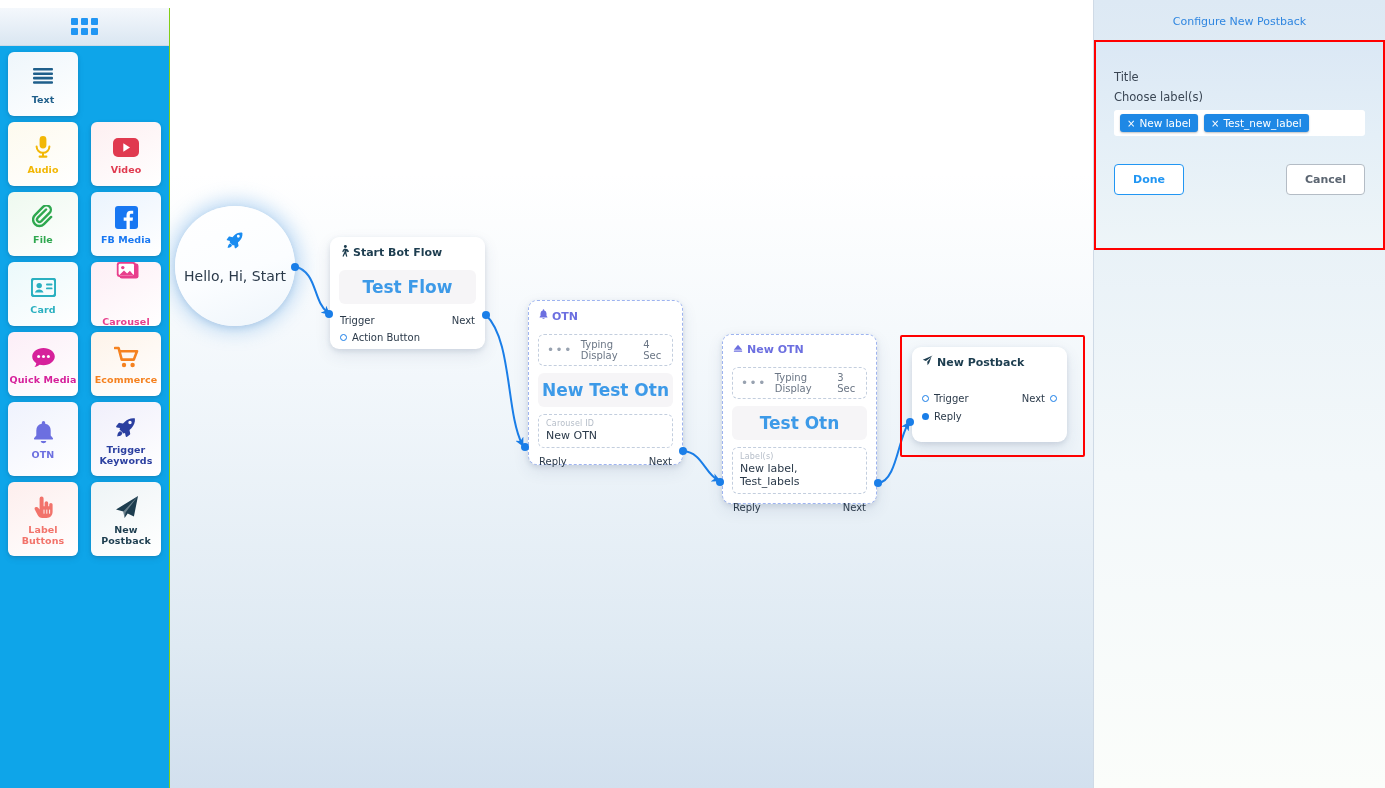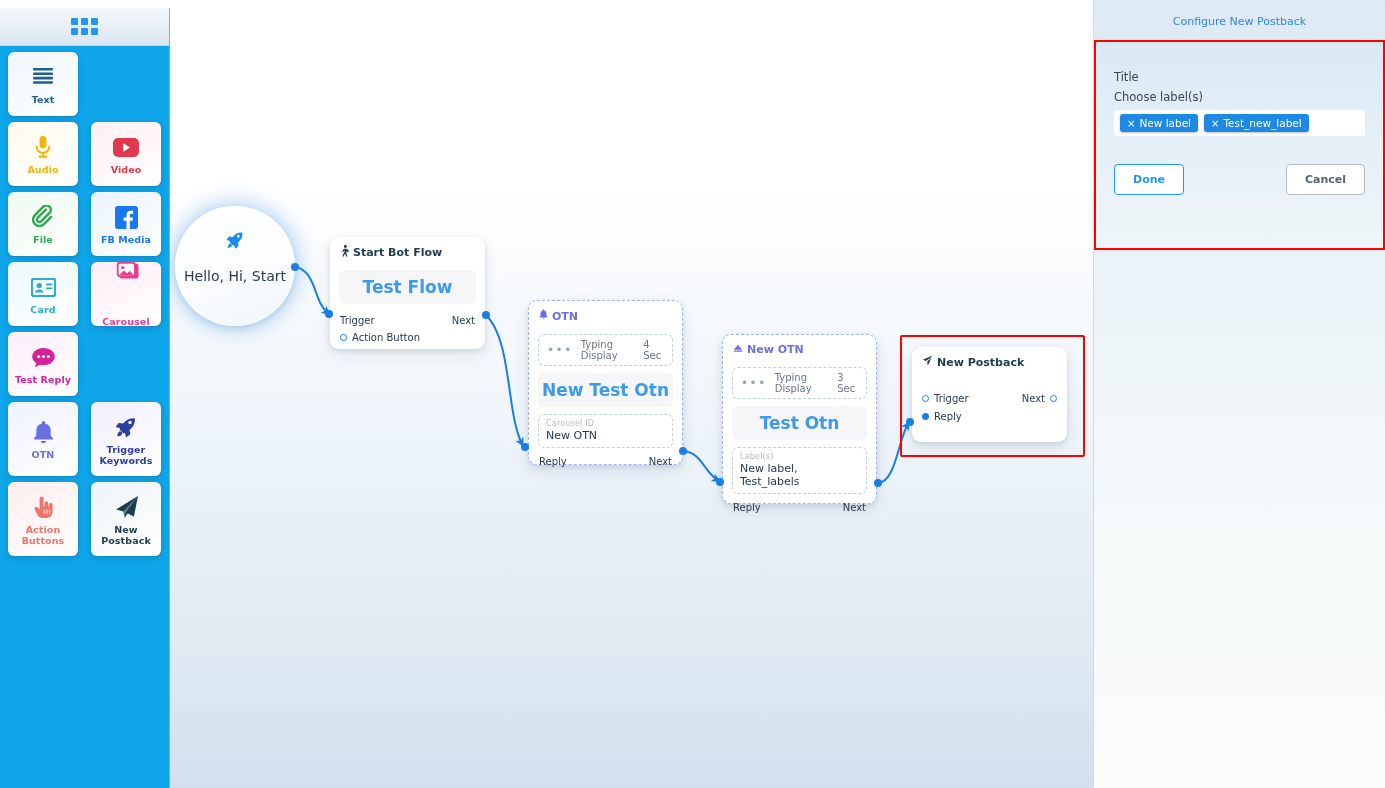--- a/index.html
+++ b/index.html
@@ -241,21 +241,31 @@
         <div class="pal-row">
           <div class="pal-card" style="background: linear-gradient(150deg, rgb(252, 238, 247) 0%, rgb(255, 255, 255) 100%);">
             <div class="ic">
               <svg width="25" height="21" viewBox="0 0 25 21">
                 <path d="M12.5 1C6.2 1 1.2 4.8 1.2 9.6c0 2.7 1.6 5.1 4.1 6.7-.2 1.5-.9 2.9-1.9 3.8 1.9-.3 3.8-1.2 5.3-2.4 1.2.3 2.5.5 3.8.5 6.3 0 11.3-3.8 11.3-8.6S18.8 1 12.5 1z" fill="#d6219b"></path>
         <circle cx="7.6" cy="9.4" r="1.5" fill="#fff"></circle>
                 <circle cx="12.5" cy="9.4" r="1.5" fill="#fff"></circle>
                 <circle cx="17.4" cy="9.4" r="1.5" fill="#fff"></circle>
               </svg>
             </div>
-            <div class="lb" style="color: rgb(214, 33, 155);">Test Reply</div>
+            <div class="lb" style="color: rgb(214, 33, 155);">Quick Media</div>
+          </div>
+          <div class="pal-card" style="background: linear-gradient(150deg, rgb(253, 243, 233) 0%, rgb(255, 255, 255) 100%);">
+            <div class="ic">
+              <svg width="25" height="23" viewBox="0 0 25 23">
+                <path d="M1 2h3.6l3.1 11.6h12.1L23 5.2H6.2" stroke="#f58220" stroke-width="2.6" fill="none" stroke-linecap="round" stroke-linejoin="round"></path>
+        <circle cx="10" cy="19" r="2.2" fill="#f58220"></circle>
+                <circle cx="18.6" cy="19" r="2.2" fill="#f58220"></circle>
+              </svg>
+            </div>
+            <div class="lb" style="color: rgb(245, 130, 32);">Ecommerce</div>
           </div>
         </div>
         <div class="pal-row tallrow">
           <div class="pal-card tall" style="background: linear-gradient(150deg, rgb(239, 242, 253) 0%, rgb(255, 255, 255) 100%);">
             <div class="ic">
               <svg width="21" height="24" viewBox="0 0 21 24">
                 <path d="M10.5 1a1.7 1.7 0 0 0-1.7 1.7v1A7 7 0 0 0 3.3 10.5v5L1.2 18a.9.9 0 0 0 .7 1.5h17.2a.9.9 0 0 0 .7-1.5l-2.1-2.5v-5a7 7 0 0 0-5.5-6.8v-1A1.7 1.7 0 0 0 10.5 1z" fill="#6c6fe0"></path>
         <path d="M7.6 21a3 3 0 0 0 5.8 0z" fill="#6c6fe0"></path>
               </svg>
             </div>
@@ -274,21 +284,21 @@
         <div class="pal-row tallrow">
           <div class="pal-card tall" style="background: linear-gradient(150deg, rgb(253, 238, 237) 0%, rgb(255, 255, 255) 100%);">
             <div class="ic">
               <svg width="21" height="24" viewBox="0 0 21 24">
                 <path d="M8.6 1.6A2 2 0 0 1 10.6 3.6v7.6h1V8a1.8 1.8 0 0 1 3.6 0v3.2h1V9.6a1.7 1.7 0 0 1 3.4 0v7.2c0 3.5-2.4 6.2-6 6.2H9.4c-2.4 0-3.6-1.2-4.9-3.3L1.8 14.5c-.6-1 0-2.3 1.2-2.5 1-.2 1.8.2 2.4 1l1.2 1.6V3.6a2 2 0 0 1 2-2z" fill="#f2736b"></path>
         <g stroke="#fff" stroke-width=".9">
                   <path d="M11 14.6v4.1M13.8 14.6v4.1M16.6 14.6v4.1"></path>
                 </g>
               </svg>
             </div>
-            <div class="lb" style="color: rgb(242, 115, 107);">Action Buttons</div>
+            <div class="lb" style="color: rgb(242, 115, 107);">Label Buttons</div>
           </div>
           <div class="pal-card tall" style="background: linear-gradient(150deg, rgb(238, 244, 246) 0%, rgb(255, 255, 255) 100%);">
             <div class="ic">
               <svg width="25" height="24" viewBox="0 0 25 24" fill="#1d3d4f">
         <path d="M24 1 2 14.6l7.3 1.9 1.3 6.5 3.1-4.5 6.2 3.1z"></path>
         <path d="M24 1 9.3 16.5l1.3 6.5 1-5.6z" fill="#fff" fill-opacity=".35"></path>
               </svg>
             </div>
             <div class="lb" style="color: rgb(29, 61, 79);">New Postback</div>
           </div>

